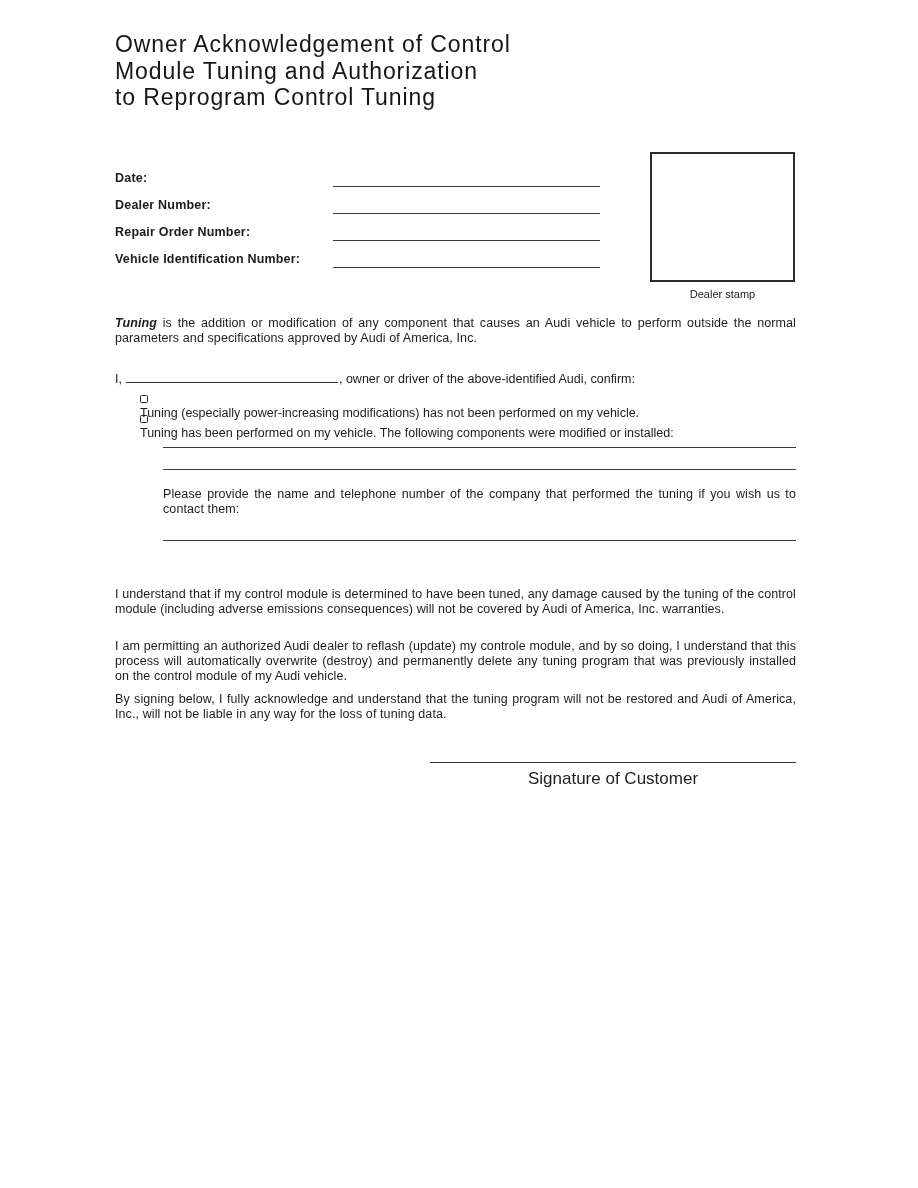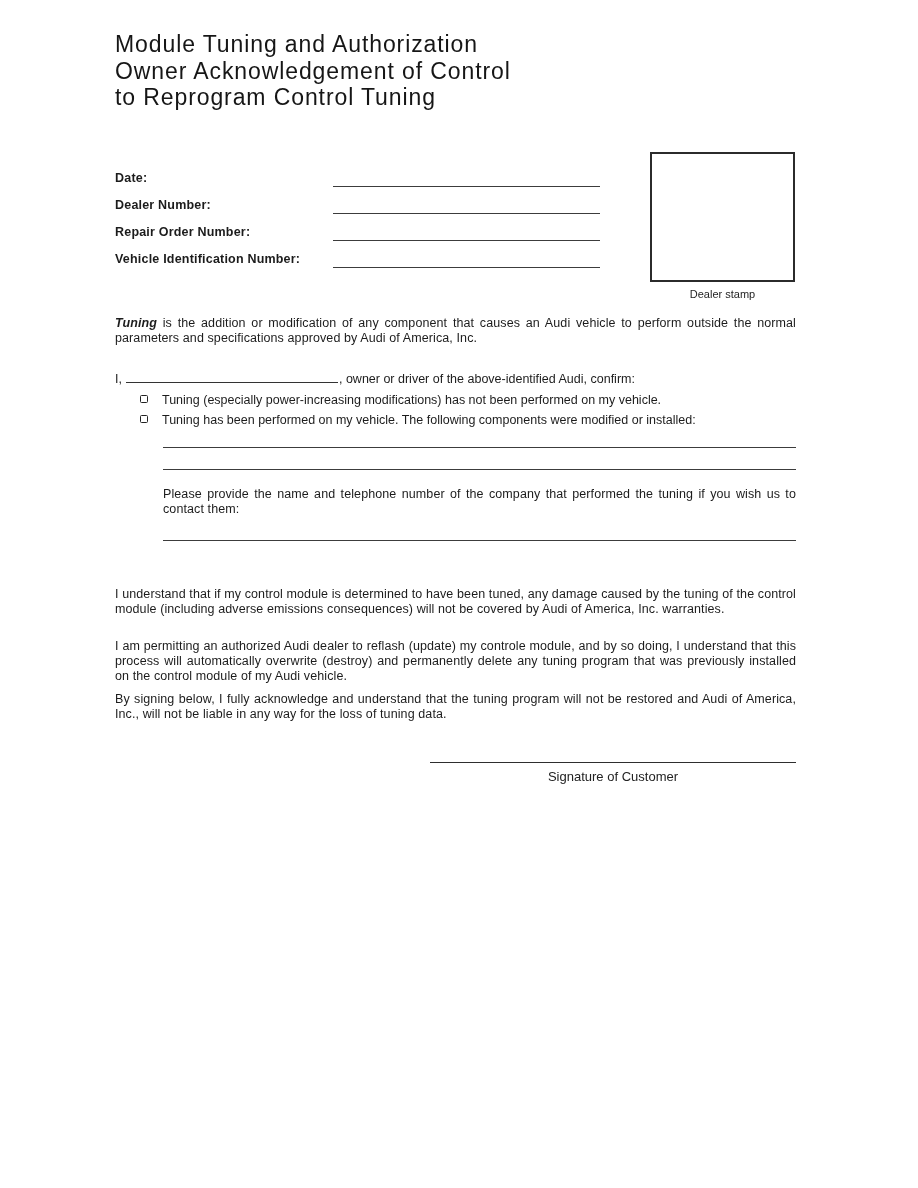--- a/index.html
+++ b/index.html
@@ -104,20 +104,21 @@
     top: 390px;
     width: 681px;
   }
   .checkbox-item {
     display: flex;
     align-items: flex-start;
     padding-left: 25px;
     height: 20px;
     font-size: 12.5px;
     line-height: 20px;
+    flex-direction: column;
   }
   .checkbox-square {
     width: 8px;
     height: 8px;
     border: 1.4px solid #222;
     border-radius: 1.5px;
     margin-top: 5px;
     margin-right: 14px;
     flex-shrink: 0;
     cursor: pointer;
@@ -135,32 +136,32 @@
   .contact { left: 163px; top: 487px; width: 633px; }
   .para-1 { left: 115px; top: 587px; width: 681px; }
   .para-2 { left: 115px; top: 639px; width: 681px; }
   .para-3 { left: 115px; top: 692px; width: 681px; }
   .sig-label {
     position: absolute;
     left: 430px;
     top: 769px;
     width: 366px;
     text-align: center;
-    font-size: 13px;
+    font-size: 17px;
     color: #222;
   }
 </style>
 </head>
 <body>
 
 <div class="page">
 
   <h1 class="doc-title">
+    <div>Owner Acknowledgement of Control</div>
     <div>Module Tuning and Authorization</div>
-    <div>Owner Acknowledgement of Control</div>
     <div>to Reprogram Control Tuning</div>
   </h1>
 
   <div class="fields">
     <div class="field-row">
       <span class="field-label">Date:</span>
       <span class="field-line"></span>
     </div>
     <div class="field-row">
       <span class="field-label">Dealer Number:</span>

